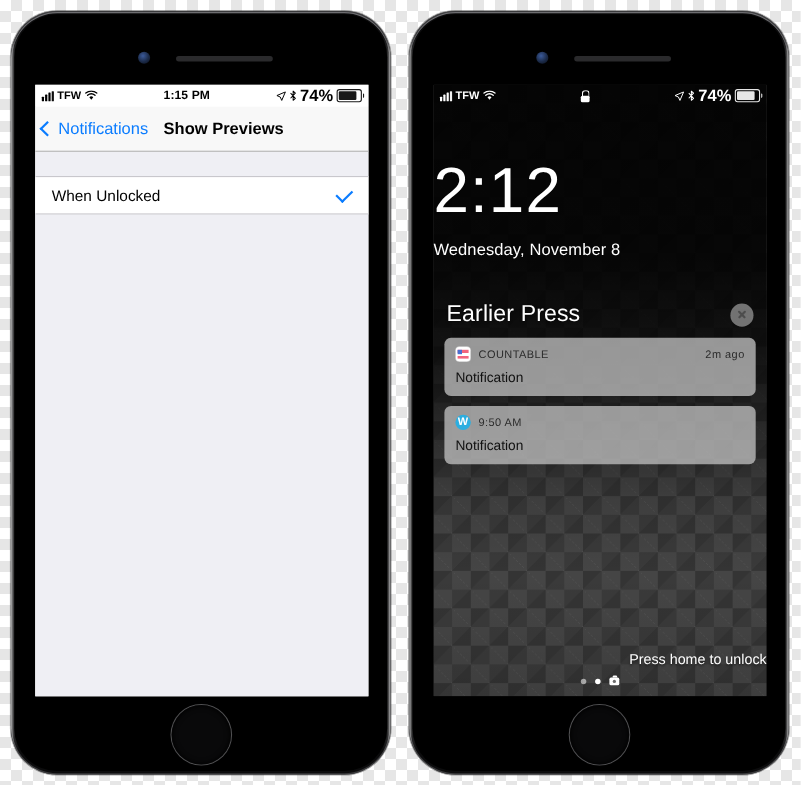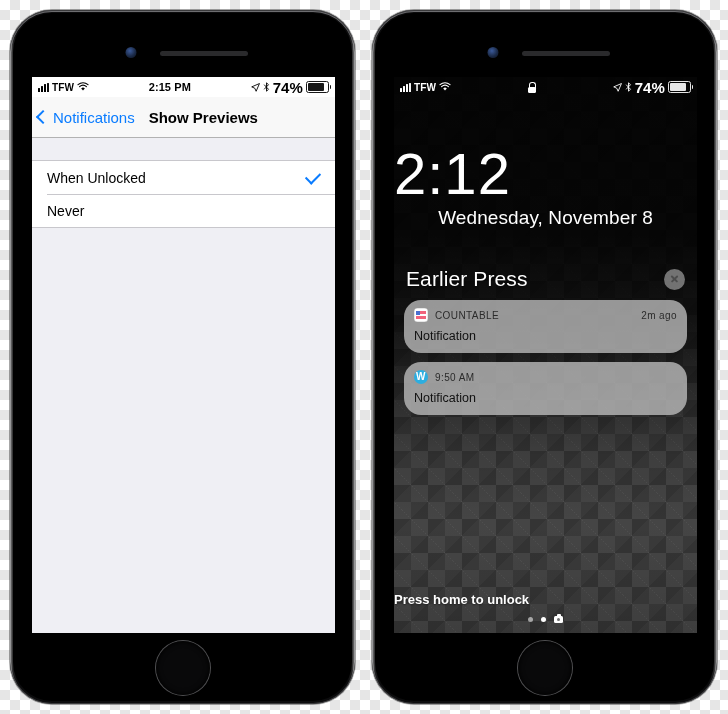--- a/index.html
+++ b/index.html
@@ -249,23 +249,23 @@
   .clock {
     text-align: left;
     margin-top: 48px;
     font-size: 58px;
     font-weight: 200;
     line-height: 1;
     letter-spacing: 1px;
     font-family: "Liberation Sans", sans-serif;
   }
   .clock-date {
-    text-align: center;
-    margin-top: 4px;
-    font-size: 19px;
+    text-align: left;
+    margin-top: 16px;
+    font-size: 15px;
     font-weight: 400;
     letter-spacing: 0.1px;
   }
 
   .earlier-row {
     display: flex;
     align-items: center;
     margin: 38px 12px 0 12px;
   }
   .earlier-title {
@@ -285,21 +285,21 @@
   .clear-btn::before, .clear-btn::after {
     content:""; position:absolute; width:9px; height:1.6px;
     background:#4d4d4d; border-radius:1px;
   }
   .clear-btn::before { transform: rotate(45deg); }
   .clear-btn::after  { transform: rotate(-45deg); }
 
   .notif {
     margin: 9px 10px 0 10px;
     background: rgba(190,190,190,0.78);
-    border-radius: 17px;
+    border-radius: 6px;
     padding: 8px 10px 10px 10px;
     color: #111;
   }
   .notif-head {
     display: flex;
     align-items: center;
     gap: 7px;
     font-size: 10px;
     letter-spacing: 0.4px;
     color: #2b2b2b;
@@ -322,23 +322,23 @@
     background: #2caee0;
     display:flex; align-items:center; justify-content:center;
     border-radius: 50%;
     color:#fff; font-size:10px; font-weight:bold; line-height:1;
   }
 
   .unlock-hint {
     position: absolute;
     left: 0; right: 0;
     bottom: 26px;
-    text-align: left;
+    text-align: right;
     font-size: 13px;
-    font-weight: bold;
+    font-weight: normal;
     color: #fff;
     text-shadow: 0 1px 2px rgba(0,0,0,0.45);
   }
   .page-dots {
     position: absolute;
     left: 0; right: 0;
     bottom: 10px;
     display: flex;
     align-items: center;
     justify-content: center;
@@ -383,21 +383,21 @@
                 <i></i>
                 <i></i>
               </span>
             <span class="carrier">TFW</span>
             <svg width="12" height="10" viewBox="0 0 12 10">
               <path d="M6 8.6 4.2 6.4a2.7 2.7 0 0 1 3.6 0z" fill="#000"></path>
               <path d="M2.6 4.6a5.4 5.4 0 0 1 6.8 0" stroke="#000" stroke-width="1.2" fill="none" stroke-linecap="round"></path>
               <path d="M1 2.6a8 8 0 0 1 10 0" stroke="#000" stroke-width="1.2" fill="none" stroke-linecap="round"></path>
             </svg>
           </div>
-          <div class="sb-mid">2:15 PM</div>
+          <div class="sb-mid">1:15 PM</div>
           <div class="sb-right">
             <svg width="9" height="9" viewBox="0 0 10 10">
               <path d="M9.4 0.6 0.8 4.3l3.4 1.5 1.5 3.4z" fill="none" stroke="#000" stroke-width="1"></path>
             </svg>
             <svg width="7" height="10" viewBox="0 0 8 12">
               <path d="M1.2 3.2 6.4 8.8 4 11V1l2.4 2.2L1.2 8.8" fill="none" stroke="#000" stroke-width="1.1" stroke-linejoin="round"></path>
             </svg>
             <span class="pct">74%</span>
             <span class="battery-shell">
                 <span class="battery-fill"></span>
@@ -416,23 +416,20 @@
         <div class="settings-body">
           <div class="group-gap"></div>
           <div class="table-group">
 
 
             <div class="cell">
               <span class="cell-label">When Unlocked</span>
               <span class="tick"></span>
             </div>
 
-            <div class="cell">
-              <span class="cell-label">Never</span>
-            </div>
 
           </div>
         </div>
 
       </div>
 
       <div class="home-button"></div>
     </div>
   </div>
 

